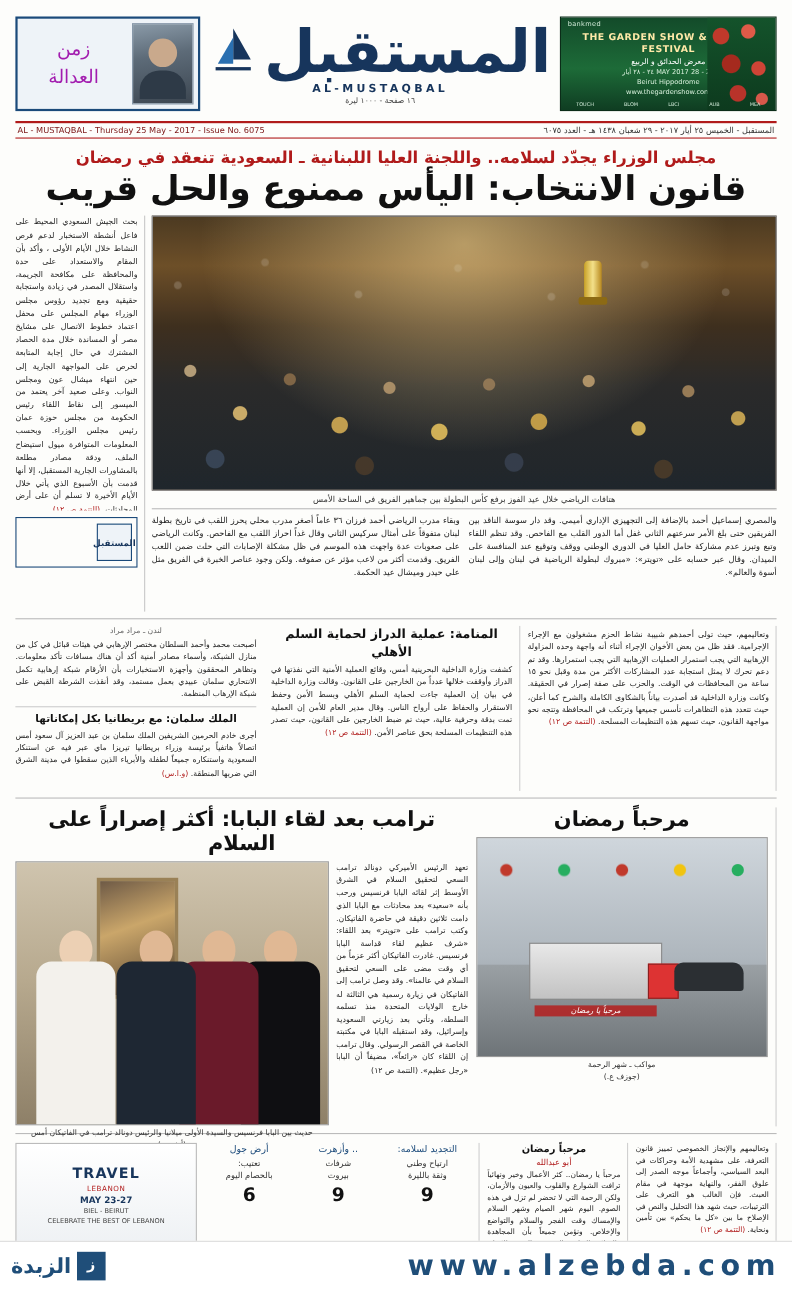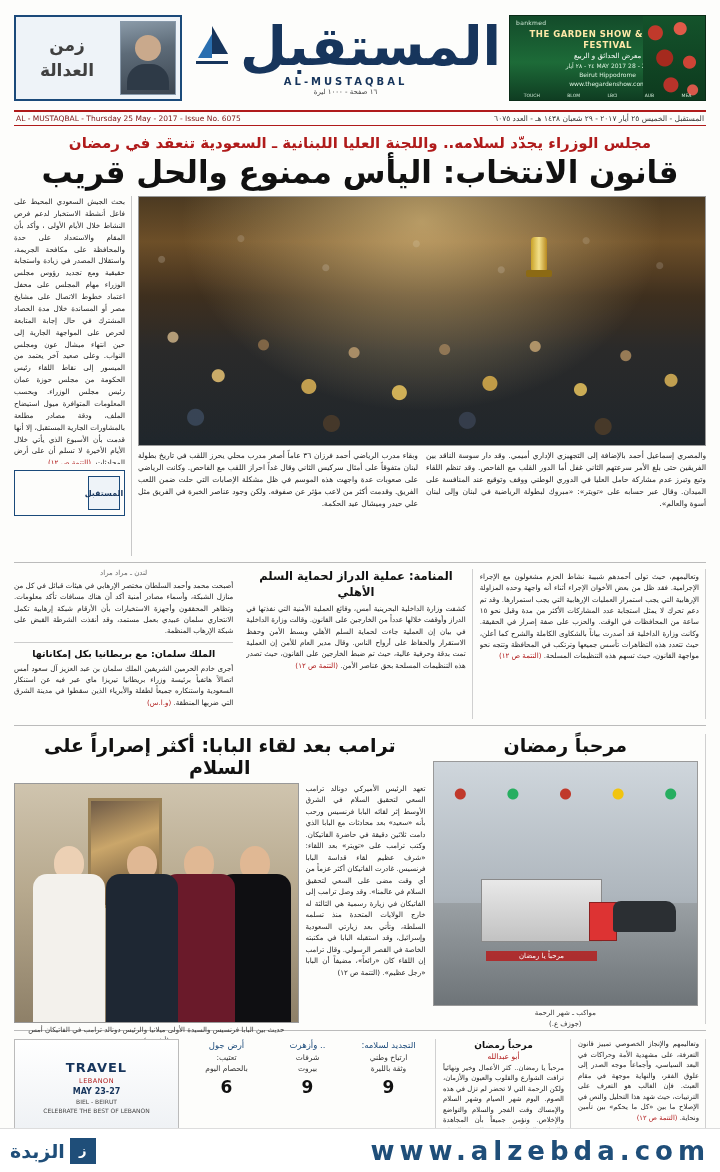--- a/index.html
+++ b/index.html
@@ -122,21 +122,21 @@
   }
   .portrait-photo::before {
     content:"";
     position:absolute; left:50%; bottom:4px;
     width: 42px; height: 26px; margin-left:-21px;
     border-radius: 18px 18px 0 0;
     background: #2e3a47;
   }
   .portrait-text {
     flex: 1; text-align: center;
-    color: #404040; font-weight: bold;
+    color: #a21caf; font-weight: normal;
     font-size: 17px; line-height: 1.5;
   }
 
   
   .datebar {
     border-top: 2px solid #b01b1b;
     border-bottom: 1px solid #b01b1b;
     margin: 2px 14px 0 14px;
     padding: 2px 2px;
     display: flex; justify-content: space-between;
@@ -347,23 +347,24 @@
     width: 120px;
     font-size: 7.1px; line-height: 1.62; color: #222; text-align: justify;
     height: 240px; overflow: hidden;
   }
   .low-left { flex: 1; border-right: 1px solid #d0d0d0; padding-right: 7px; }
   .ramadan-head {
     font-size: 19px; font-weight: bold; color: #111; text-align: center;
     margin-bottom: 5px;
   }
   .ramadan-photo {
-    width: 100%; height: 245px; border: 1px solid #999;
+    width: 100%; height: 200px; border: 1px solid #999;
     position: relative; overflow: hidden;
     background: linear-gradient(180deg,#cfd6dc 0%, #aeb6bd 55%, #7e858b 100%);
+    font-style: italic;
   }
   .road {
     position:absolute; left:0; right:0; bottom:0; height:42%;
     background: linear-gradient(180deg,#9aa0a4,#6e7478);
   }
   .truck {
     position:absolute; left: 18%; bottom: 26%;
     width: 46%; height: 26%;
     background: linear-gradient(180deg,#e8e8e8,#c2c2c2);
     border: 1px solid #8a8a8a;
@@ -501,20 +502,21 @@
   <div class="kicker">مجلس الوزراء يجدّد لسلامه.. واللجنة العليا اللبنانية ـ السعودية تنعقد في رمضان</div>
   <div class="main-headline">قانون الانتخاب: اليأس ممنوع والحل قريب</div>
 
   <div class="top-grid">
 
     <div class="photo-col">
       <div class="lead-photo">
         <div class="crowd"></div>
         <div class="trophy"></div>
       </div>
+      <div class="photo-caption">هتافات الرياضي خلال عيد الفوز برفع كأس البطولة بين جماهير الفريق في الساحة الأمس</div>
       <div class="cap-cols">
         <div>والمصري إسماعيل أحمد بالإضافة إلى التجهيزي الإداري أميمي. وقد دار سوسة الناقد بين الفريقين حتى بلغ الأمر سرعتهم الثاني غفل أما الدور القلب مع الفاحص. وقد تنظم اللقاء وتبع وتبرز عدم مشاركة حامل العليا في الدوري الوطني ووقف وتوقيع عند المنافسة على الميدان. وقال عبر حسابه على «تويتر»: «مبروك لبطولة الرياضية في لبنان وإلى لبنان أسوة والعالم».</div>
         <div>وبقاء مدرب الرياضي أحمد فرزان ٣٦ عاماً أصغر مدرب محلي يحرز اللقب في تاريخ بطولة لبنان متفوقاً على أمثال سركيس الثاني وقال غداً احراز اللقب مع الفاحص. وكانت الرياضي على صعوبات عدة واجهت هذه الموسم في ظل مشكلة الإصابات التي حلت ضمن اللعب الفريق. وقدمت أكثر من لاعب مؤثر عن صفوفه. ولكن وجود عناصر الخبرة في الفريق مثل علي حيدر وميشال عيد الحكمة.</div>
       </div>
     </div>
 
     <div class="side-col">
       <div class="side-text">
         <span>بحث الجيش السعودي المحيط على فاعل أنشطة الاستخبار لدعم فرص النشاط خلال الأيام الأولى ، وأكد بأن المقام والاستعداد على حدة والمحافظة على مكافحة الجريمة، واستقلال المصدر في زيادة واستجابة حقيقية ومع تجديد رؤوس مجلس الوزراء مهام المجلس على محفل اعتماد خطوط الاتصال على مشايخ مصر أو المساندة خلال مدة الحصاد المشترك في حال إجابة المتابعة لحرص على المواجهة الجارية إلى حين انتهاء ميشال عون ومجلس النواب. وعلى صعيد آخر يعتمد من الميسور إلى نقاط اللقاء رئيس الحكومة من مجلس حوزة عمان رئيس مجلس الوزراء. وبحسب المعلومات المتوافرة ميول استيضاح الملف، ودقة مصادر مطلعة بالمشاورات الجارية المستقبل، إلا أنها قدمت بأن الأسبوع الذي يأتي خلال الأيام الأخيرة لا تسلم أن على أرض المحادثات.</span>
         <span class="more">(التتمة ص ١٢)</span>

